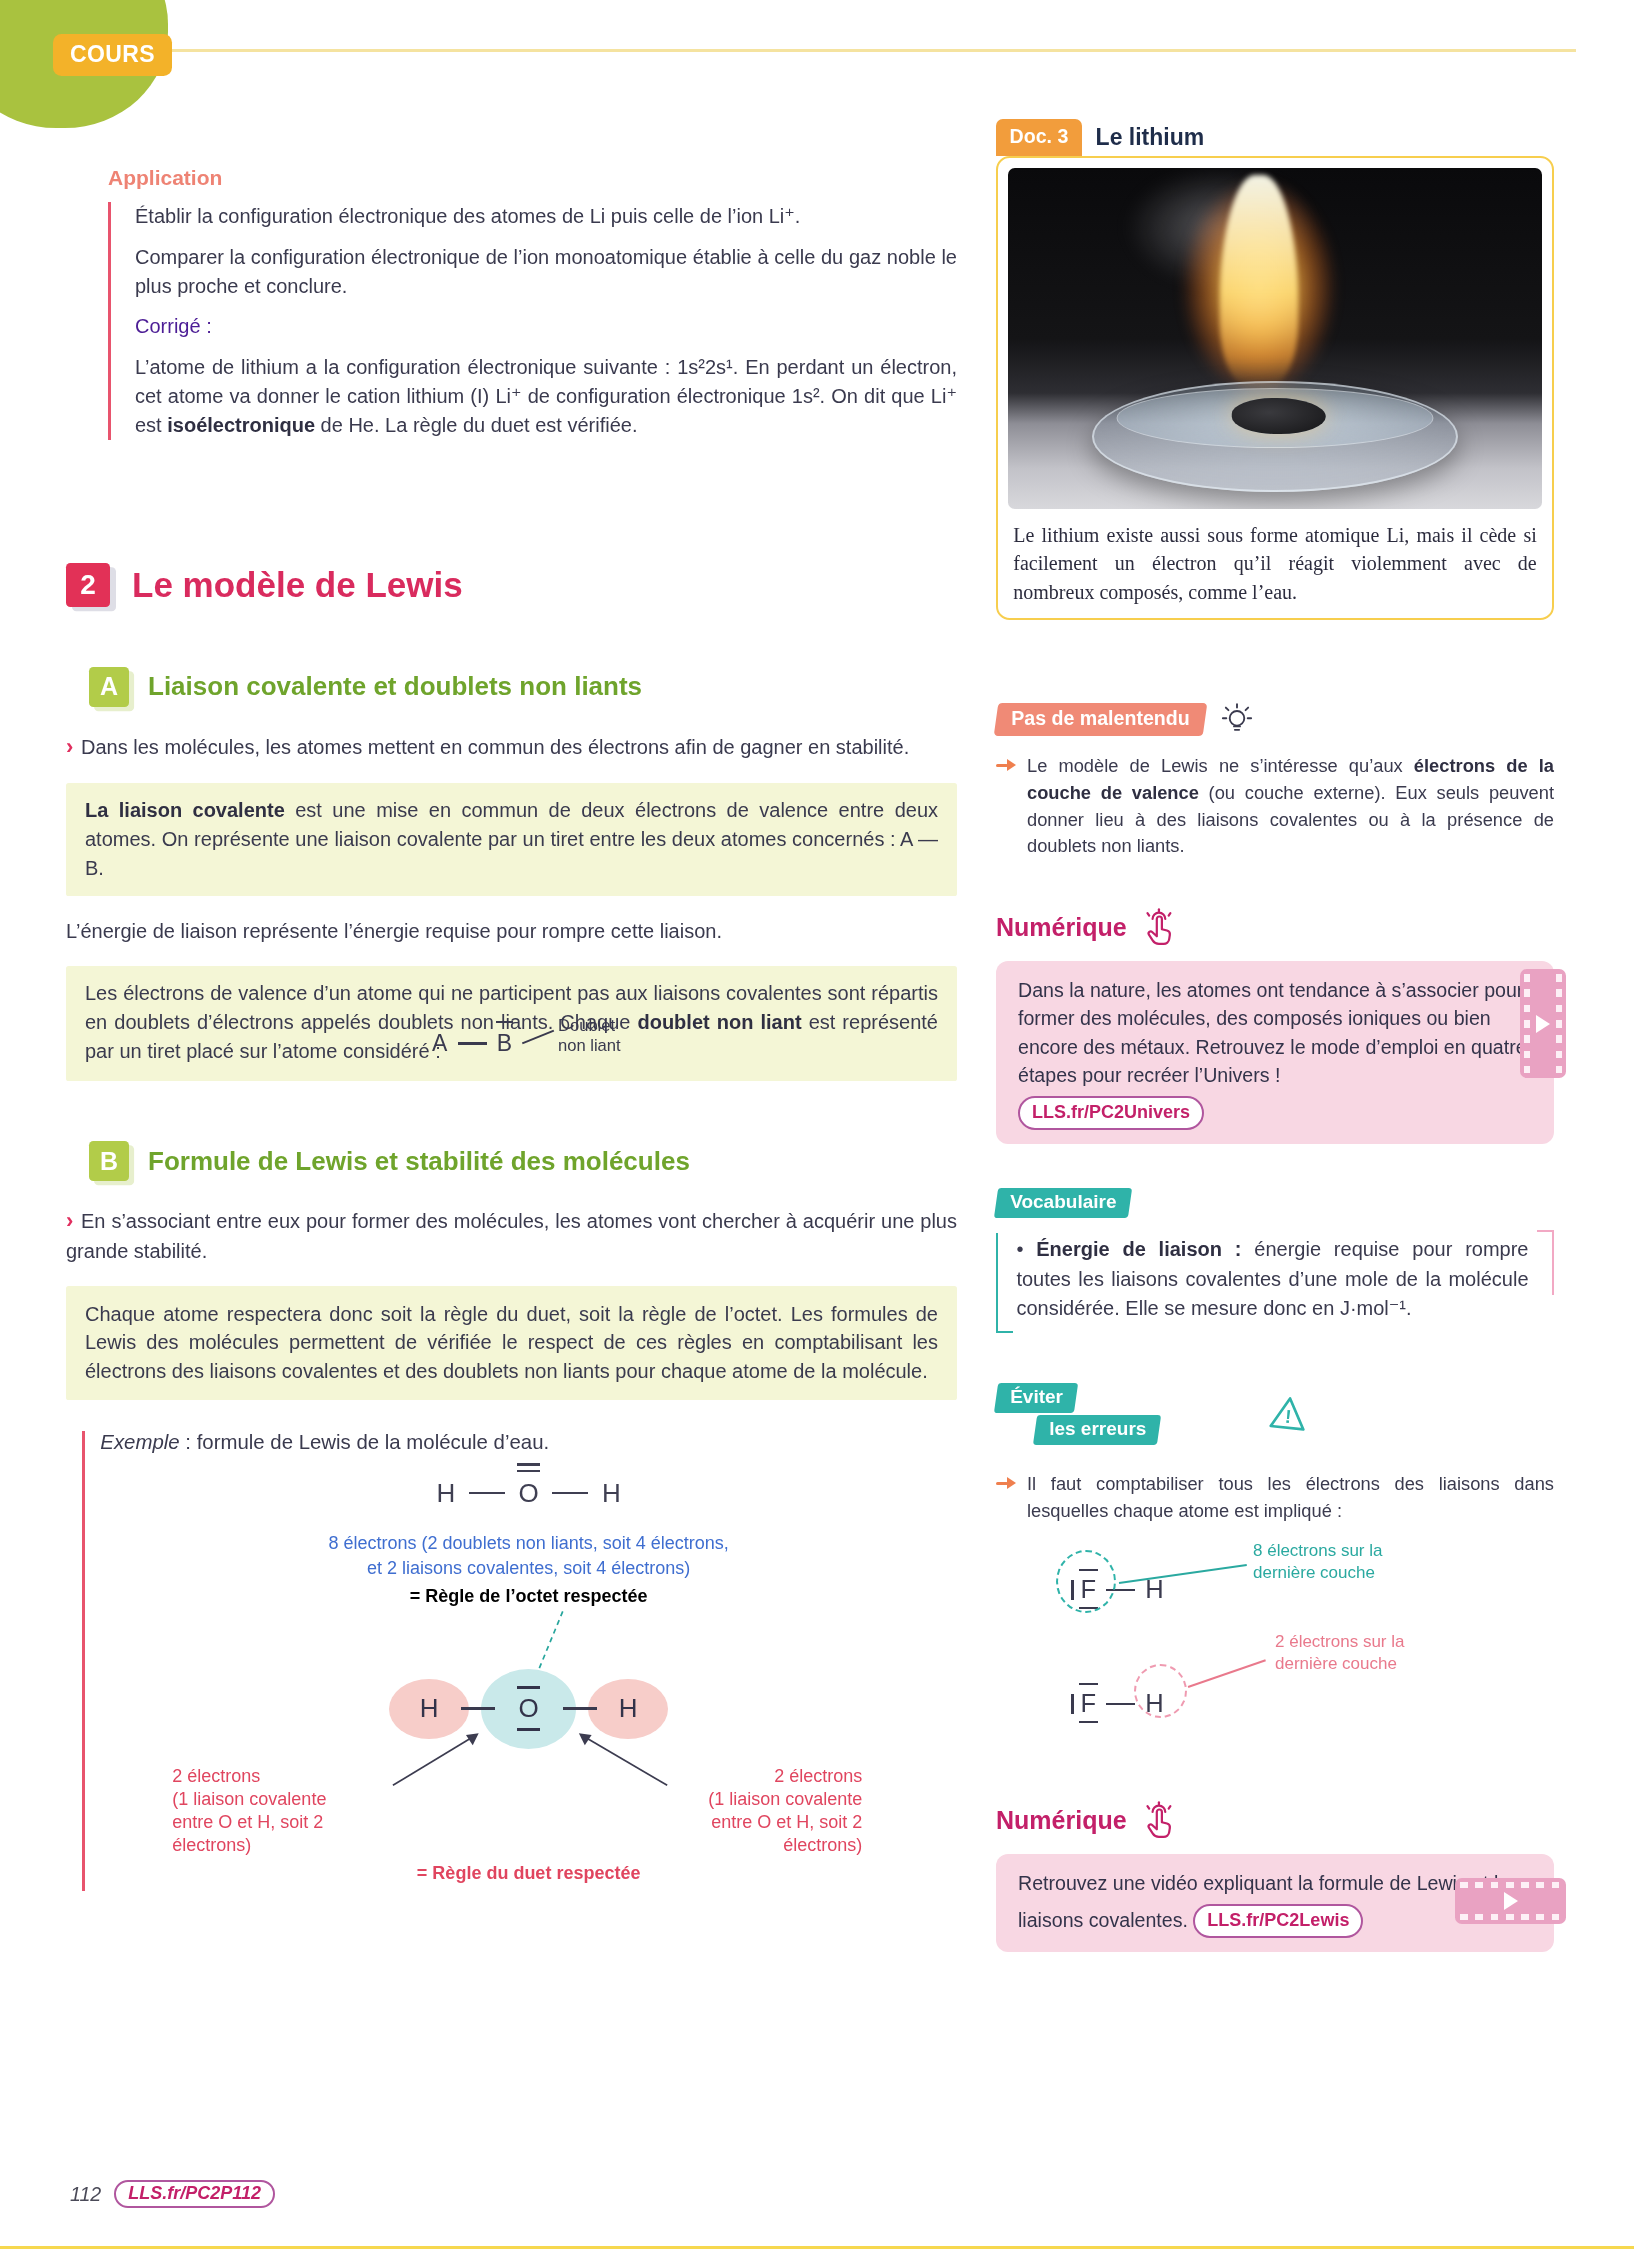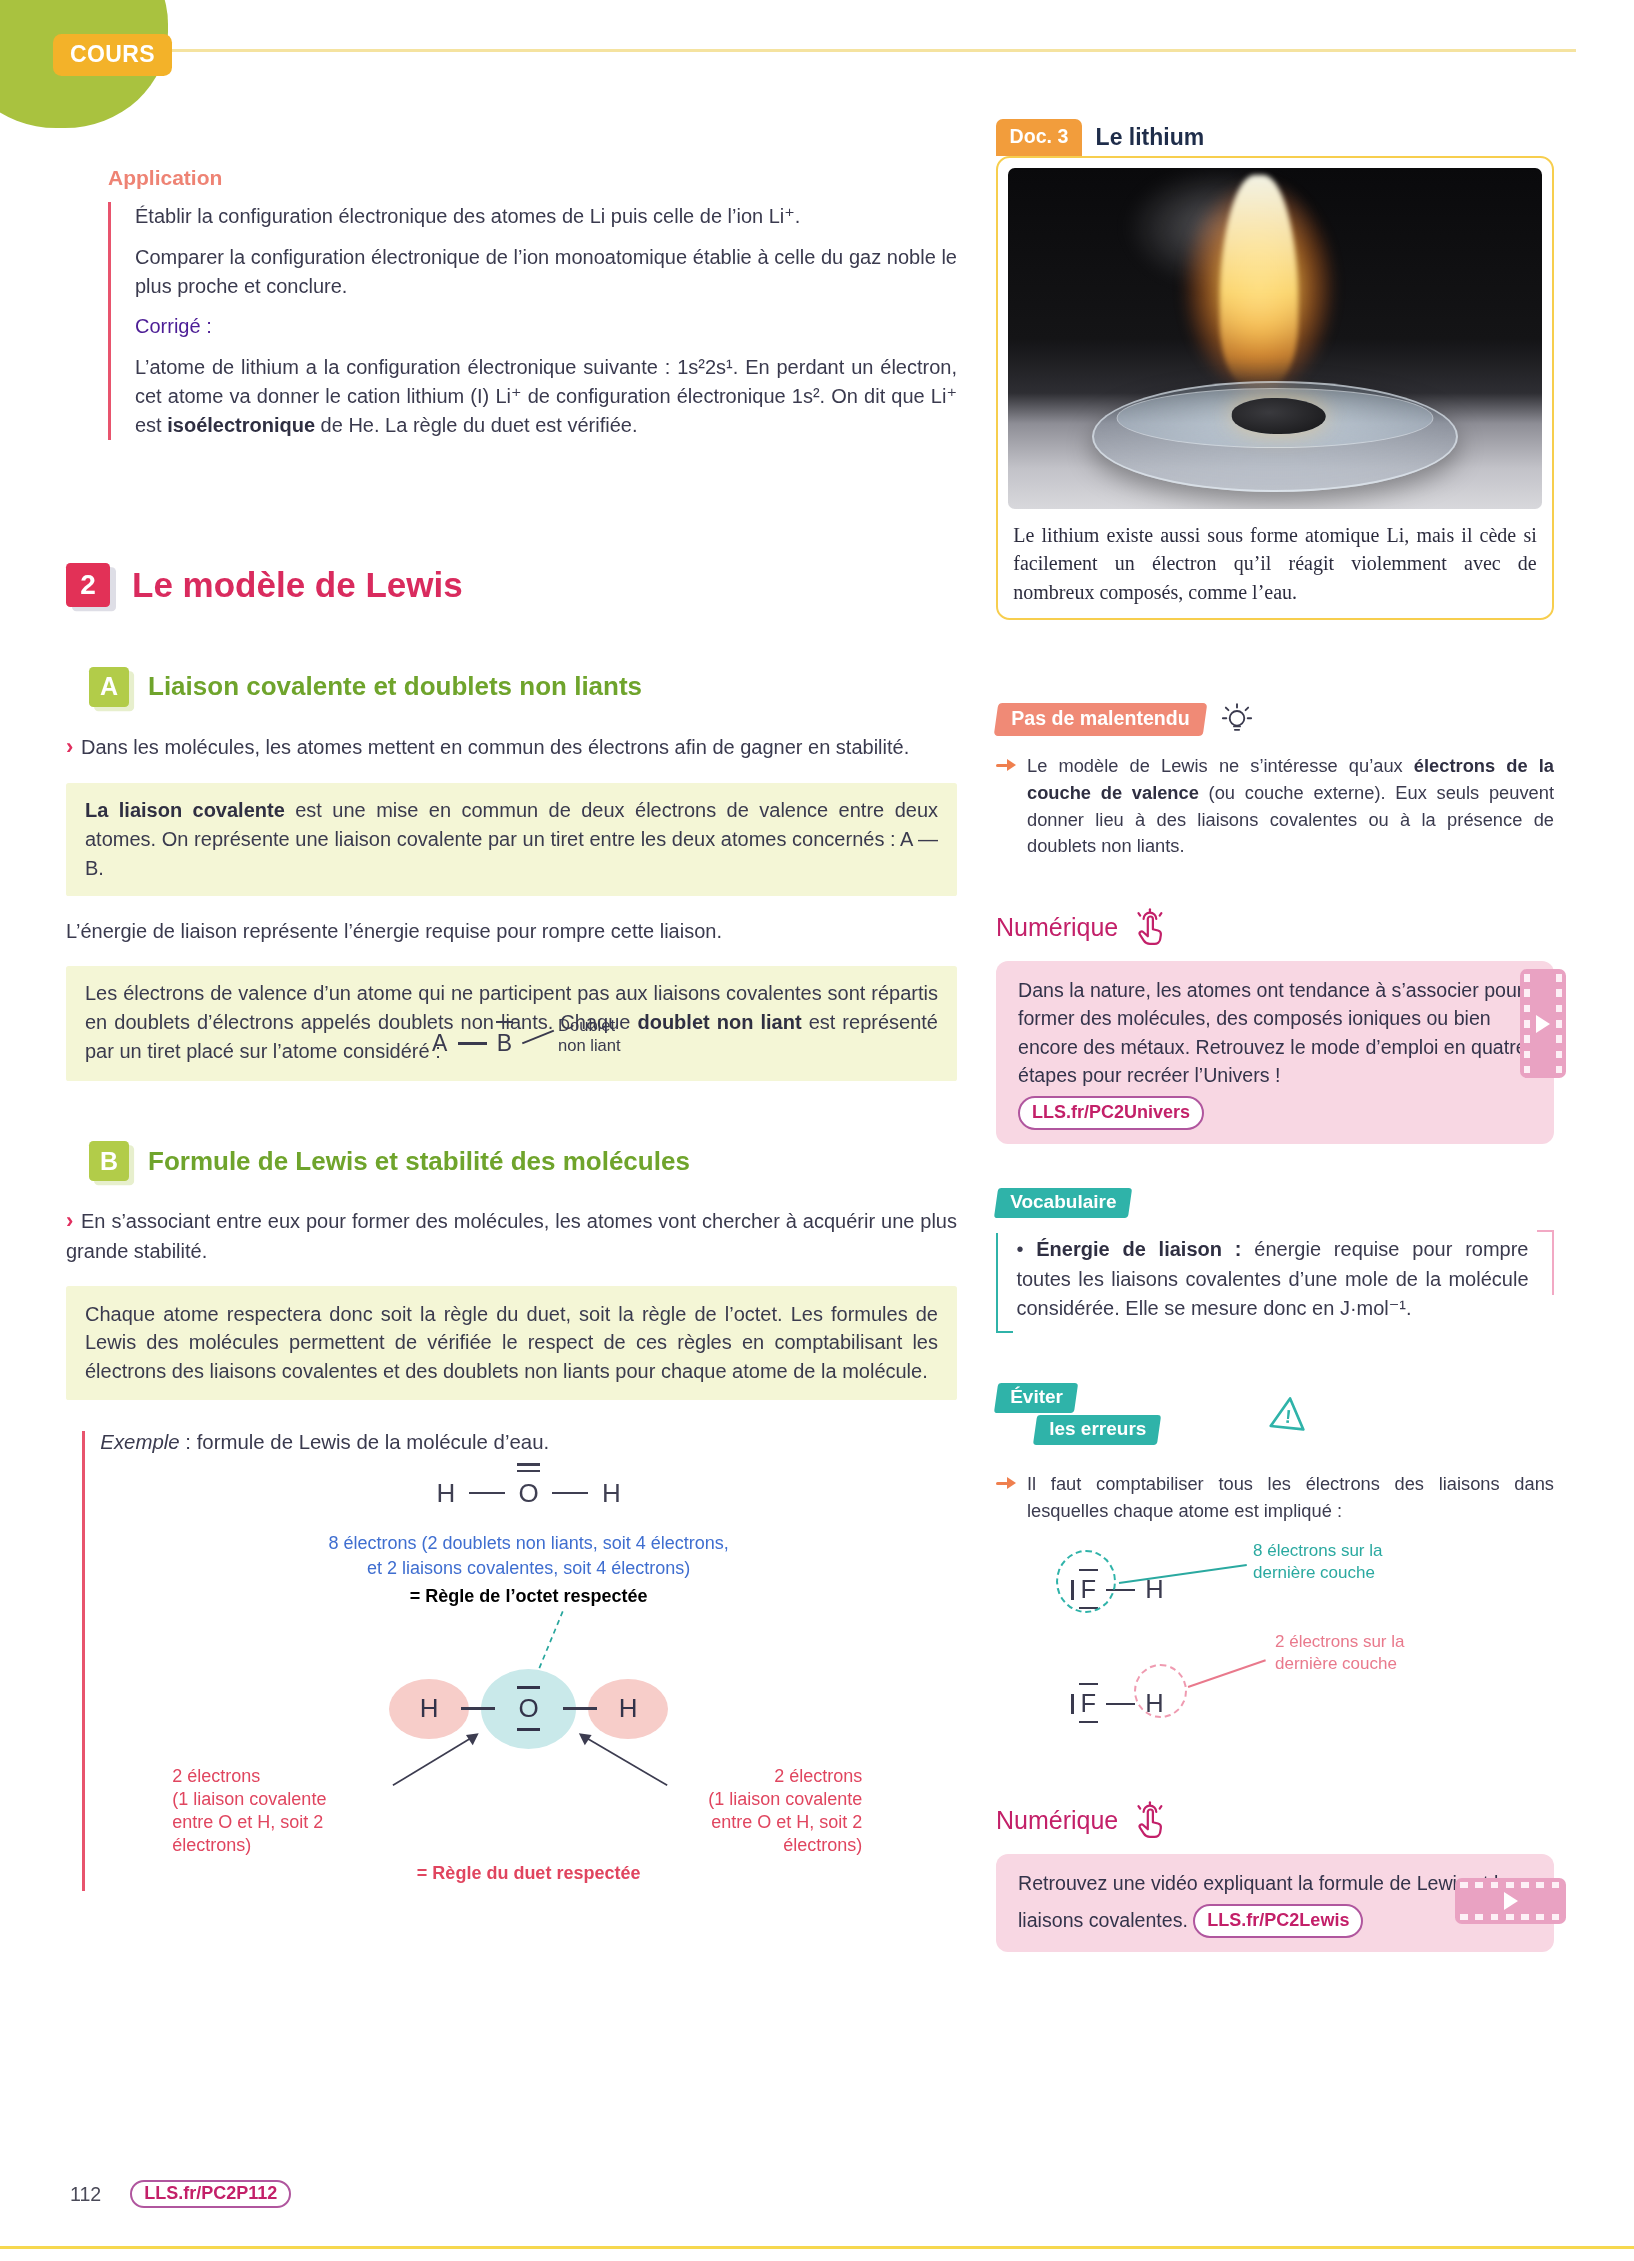--- a/index.html
+++ b/index.html
@@ -121,21 +121,21 @@
            padding:3.4px 13.6px 5.1px; border-radius:3.4px; transform:skewX(-8deg); }
   .badge-salmon > span, .badge-teal > span { display:inline-block; transform:skewX(8deg); }
   .pdm-row { margin-top:82px; display:flex; align-items:center; gap:13.6px; }
 
   .arrow-para { position:relative; margin-top:15.3px; padding-left:31px; font-size:18.3px; line-height:1.46; text-align:justify; }
   .arrow-glyph { position:absolute; left:0; top:6px; width:20.4px; height:12.8px; }
   .arrow-glyph::before { content:""; position:absolute; left:0; top:5.1px; width:12px; height:3px; background:#ef7f4e; border-radius:1.7px; }
   .arrow-glyph::after  { content:""; position:absolute; right:0; top:0; border-left:9.4px solid #ef7f4e;
            border-top:6.4px solid transparent; border-bottom:6.4px solid transparent; }
 
-  .num-head { margin-top:48px; display:flex; align-items:center; gap:12px; font-size:25px; font-weight:400; color:#c32069; }
+  .num-head { margin-top:48px; display:flex; align-items:center; gap:12px; font-size:25px; font-weight:700; color:#c32069; }
   .num-head.second { margin-top:36px; }
 
   .pink-box { position:relative; margin-top:13.6px; background:#f8d7e3; border-radius:12px;
            padding:15.3px 22px 13.6px; font-size:19.6px; line-height:1.45; color:#33334a; }
   .pill { display:inline-block; background:#fff; border:2.1px solid #b0569e; border-radius:851px; color:#c32069;
            font-weight:700; font-size:18px; padding:0.9px 12px 2.6px; }
   .pink-box .pill { margin-top:6.8px; }
 
   .film { position:absolute; background:#e9a2c2; border-radius:6.8px; }
   .film .play { position:absolute; left:50%; top:50%; transform:translate(-50%,-50%);
@@ -173,21 +173,21 @@
   .fh-bond { width:29px; height:2.6px; background:#3a3a4e; margin:0 10.2px; }
   .ell-teal { position:absolute; left:60px; top:19px;  width:60px; height:63px; border:2.1px dashed #2fb3a9; border-radius:50%; }
   .ell-pink { position:absolute; left:138px; top:133px; width:53px; height:54px; border:2.1px dashed #ef9ab0; border-radius:50%; }
   .lab8 { position:absolute; left:257px; top:8.5px;  color:#2aa9a0; font-size:17px; line-height:1.3; }
   .lab2 { position:absolute; left:279px; top:100px; color:#e9798c; font-size:17px; line-height:1.3; }
   .ptr { position:absolute; height:1.7px; transform-origin:left center; }
   .ptr8 { left:123px; top:51px;  width:129px; background:#2aa9a0; transform:rotate(-8deg); }
   .ptr2 { left:192px; top:155px; width:82px;  background:#e9798c; transform:rotate(-19deg); }
 
   
-  .footer { position:absolute; left:70px; top:2180px; display:flex; align-items:center; gap:29px; }
+  .footer { position:absolute; left:70px; top:2180px; display:flex; align-items:center; gap:13px;font-style:italic; }
   .page-num { font-size:19.6px; color:#4a4a58; }
 </style>
 </head>
 <body>
 
 <div class="page">
 
   <div class="blob"></div>
   <div class="top-rule"></div>
   <div class="cours-badge"><span>COURS</span></div>

